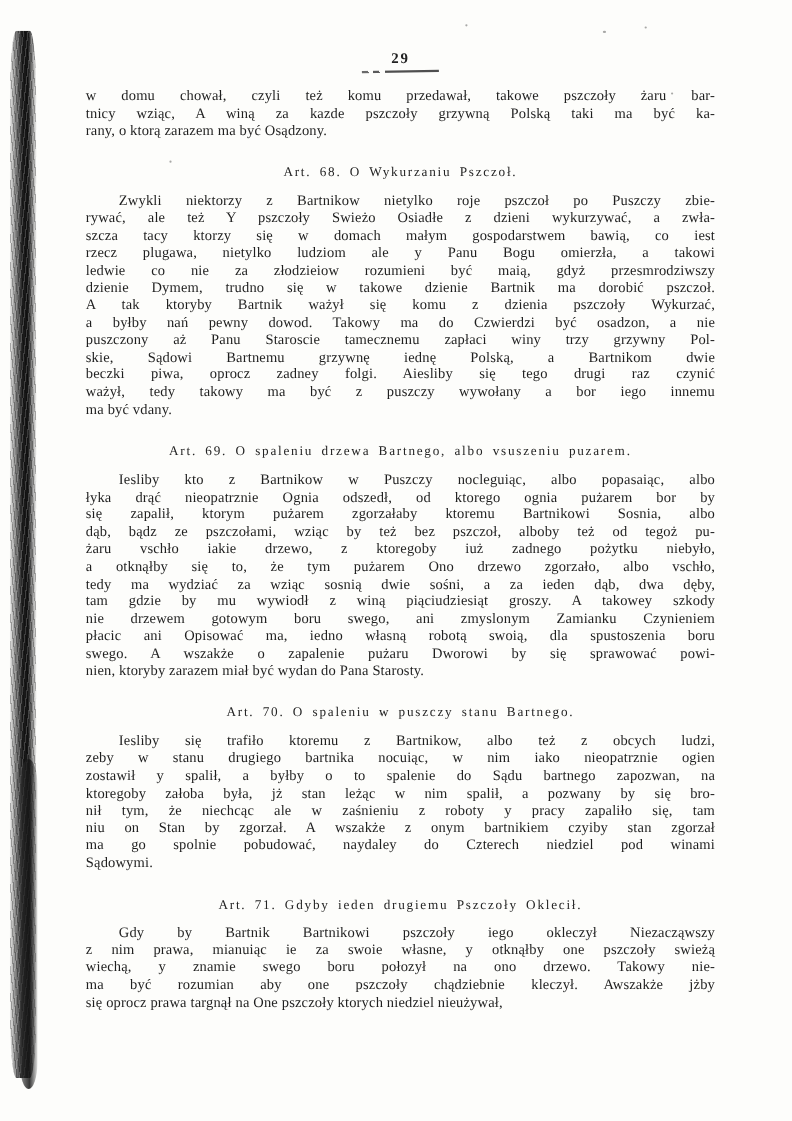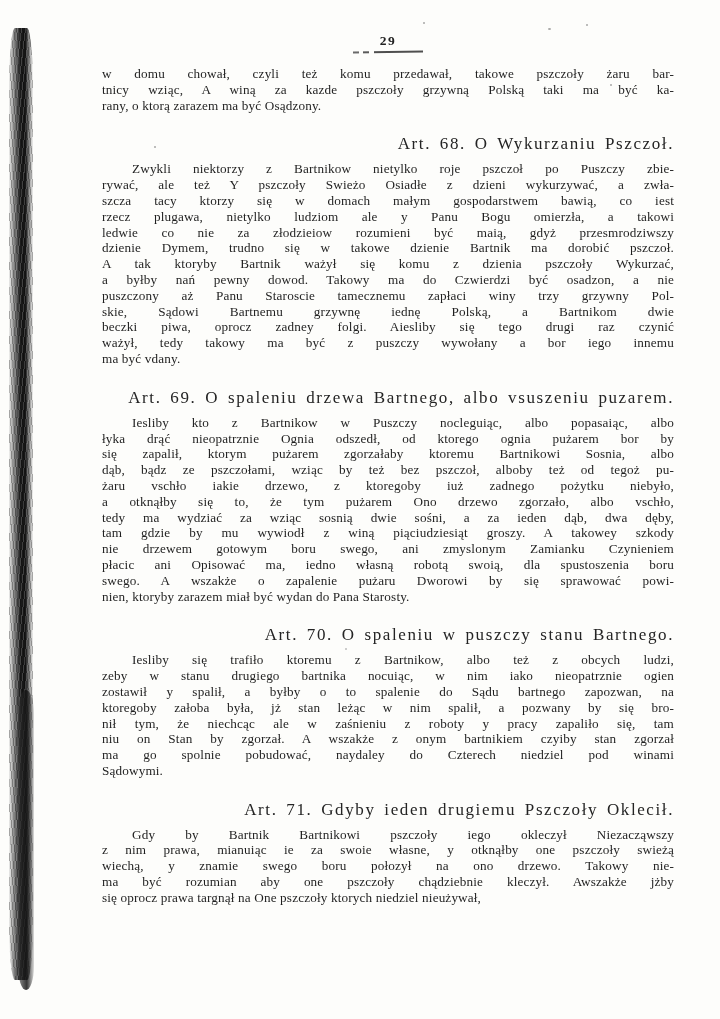--- a/index.html
+++ b/index.html
@@ -42,23 +42,22 @@
     left: 18px;
     top: 690px;
     width: 16px;
     height: 300px;
     border-radius: 50% / 8%;
     background: linear-gradient(to right, rgba(60,60,60,0.55), rgba(20,20,20,0.85) 55%, rgba(120,120,120,0.25));
   }
   .page {
     position: absolute;
     left: 78px;
-    top: 31px;
+    top: 44px;
     width: 572px;
-    margin-left: 24px;
   }
   .page-number-wrap {
     text-align: center;
     height: 22px;
   }
   .page-number {
     display: inline-block;
     font-size: 13.5px;
     font-weight: bold;
     letter-spacing: 1.5px;
@@ -90,22 +89,22 @@
   }
   .line.last {
     text-align-last: left;
   }
   .para.indent .line:first-child {
     text-indent: 30px;
   }
   .heading {
     margin-top: 21px;
     margin-bottom: 8px;
-    text-align: right;
-    font-size: 17px;
+    text-align: center;
+    font-size: 12px;
     line-height: 19px;
     letter-spacing: 1.6px;
     word-spacing: 3px;
     color: #242424;
   }
   
   .speck {
     position: absolute;
     width: 2px;
     height: 2px;

